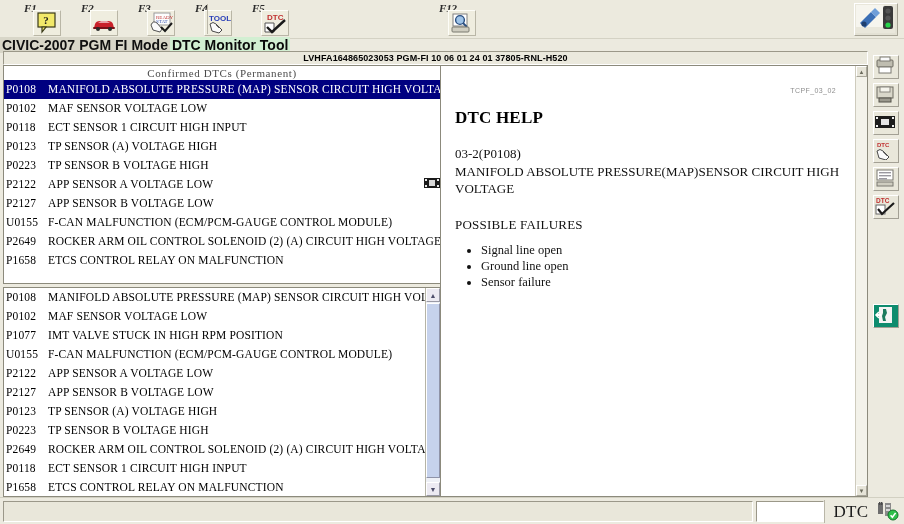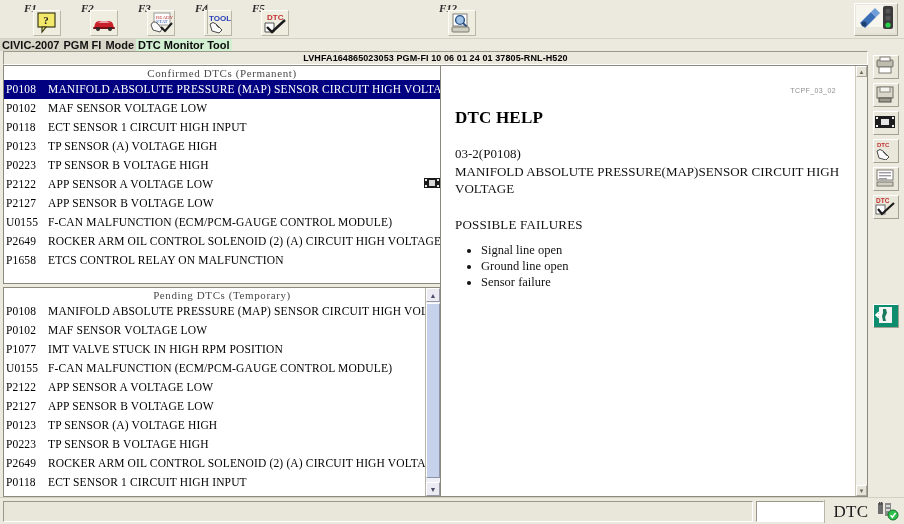--- a/index.html
+++ b/index.html
@@ -39,21 +39,21 @@
     position:absolute;right:6px;top:3px;width:42px;height:31px;
     background:#e3e1d4;
     border-top:1px solid #ffffff;border-left:1px solid #ffffff;
     border-right:1px solid #a5a294;border-bottom:1px solid #a5a294;
     overflow:hidden;
   }
 
   
   .modebar{
     position:absolute;left:0;top:39px;width:904px;height:12px;
-    font-size:11px;color:#101010;font-weight:bold;
+    font-size:14px;color:#101010;font-weight:bold;
     font-family:"Liberation Sans", sans-serif;
     white-space:nowrap;
     line-height:12px;
   }
   .modebar span{padding:0 2px;}
   .mb-civic{background:#d8d6c8;}
   .mb-pgmfi{background:#d8d6c8;}
   .mb-mode{background:#d8d6c8;}
   .mb-tool{background:#d2efd2;color:#0a0a0a;}
 
@@ -358,21 +358,20 @@
           <div class="dtc-row"><span class="dtc-code">P0223</span><span class="dtc-desc">TP SENSOR B VOLTAGE HIGH</span></div>
           <div class="dtc-row"><span class="dtc-code">P2122</span><span class="dtc-desc">APP SENSOR A VOLTAGE LOW</span></div>
           <div class="dtc-row"><span class="dtc-code">P2127</span><span class="dtc-desc">APP SENSOR B VOLTAGE LOW</span></div>
           <div class="dtc-row"><span class="dtc-code">U0155</span><span class="dtc-desc">F-CAN MALFUNCTION (ECM/PCM-GAUGE CONTROL MODULE)</span></div>
           <div class="dtc-row"><span class="dtc-code">P2649</span><span class="dtc-desc">ROCKER ARM OIL CONTROL SOLENOID  (2) (A) CIRCUIT HIGH VOLTAGE</span></div>
           <div class="dtc-row"><span class="dtc-code">P1658</span><span class="dtc-desc">ETCS CONTROL RELAY ON MALFUNCTION</span></div>
         </div>
     </div>
 
     <div class="listpanel" id="pending-panel">
-      <div class="panel-head">Pending DTCs  (Temporary)</div>
       <div class="dtc-rows" id="pending-rows">
           <div class="dtc-row"><span class="dtc-code">P0108</span><span class="dtc-desc">MANIFOLD ABSOLUTE PRESSURE (MAP)   SENSOR CIRCUIT HIGH VOLTAGE</span></div>
           <div class="dtc-row"><span class="dtc-code">P0102</span><span class="dtc-desc">MAF SENSOR VOLTAGE LOW</span></div>
           <div class="dtc-row"><span class="dtc-code">P1077</span><span class="dtc-desc">IMT VALVE STUCK IN HIGH RPM POSITION</span></div>
           <div class="dtc-row"><span class="dtc-code">U0155</span><span class="dtc-desc">F-CAN MALFUNCTION (ECM/PCM-GAUGE CONTROL MODULE)</span></div>
           <div class="dtc-row"><span class="dtc-code">P2122</span><span class="dtc-desc">APP SENSOR A VOLTAGE LOW</span></div>
           <div class="dtc-row"><span class="dtc-code">P2127</span><span class="dtc-desc">APP SENSOR B VOLTAGE LOW</span></div>
           <div class="dtc-row"><span class="dtc-code">P0123</span><span class="dtc-desc">TP SENSOR (A) VOLTAGE HIGH</span></div>
           <div class="dtc-row"><span class="dtc-code">P0223</span><span class="dtc-desc">TP SENSOR B VOLTAGE HIGH</span></div>
           <div class="dtc-row"><span class="dtc-code">P2649</span><span class="dtc-desc">ROCKER ARM OIL CONTROL SOLENOID  (2) (A) CIRCUIT HIGH VOLTAGE</span></div>

